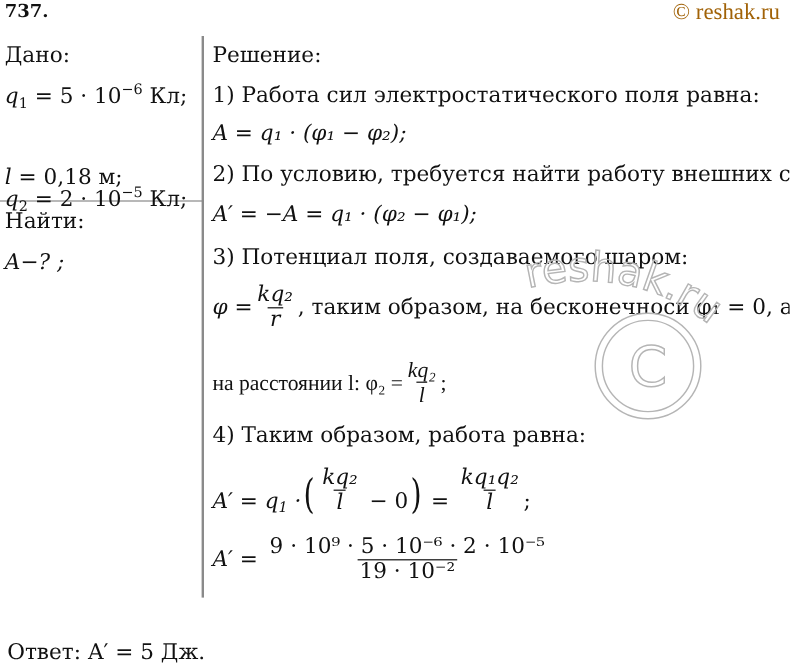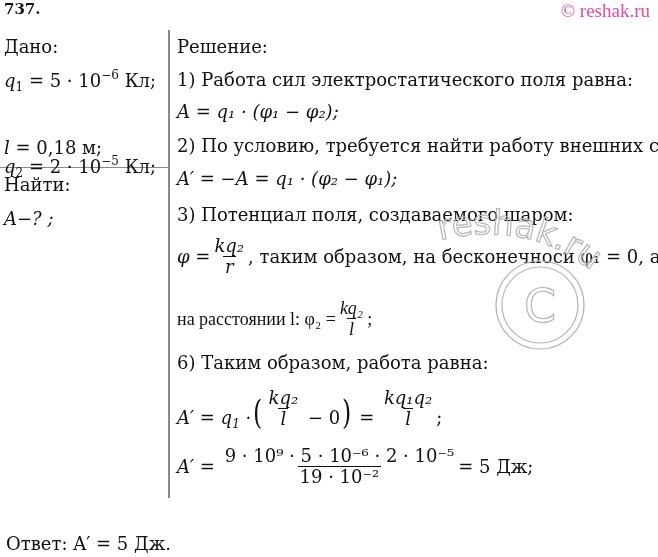--- a/index.html
+++ b/index.html
@@ -4,21 +4,21 @@
   <style>
     html, body { margin: 0; padding: 0; background: #ffffff; }
     body {
       width: 658px; height: 557px; position: relative; overflow: hidden;
       font-family: "DejaVu Serif", "Liberation Serif", serif;
       color: #111111;
     }
     .abs { position: absolute; white-space: nowrap; }
     .txt { font-size: 18px; line-height: 22px; }
     .num-title { left: 4px; top: 0px; font-size: 15px; font-weight: bold; }
-    .copyright { right: 8px; top: 0px; font-family: "Liberation Serif", serif; font-size: 19px; color: #ec4899; }
+    .copyright { right: 8px; top: 0px; font-family: "Liberation Serif", serif; font-size: 19px; color: #a16207; }
     .vline { position: absolute; left: 168px; top: 30px; width: 2px; height: 468px; background: #8a8a8a; }
     .hline { position: absolute; left: 0px; top: 167px; width: 169px; height: 1px; background: #8a8a8a; }
     i, .it { font-style: italic; }
     sub { font-size: 12px; vertical-align: -4px; line-height: 0; }
     sup { font-size: 12px; vertical-align: 8px; line-height: 0; }
     .frac { display: inline-flex; flex-direction: column; align-items: center; vertical-align: middle; margin: 0 2px; }
     .frac .n { padding: 0 2px; line-height: 20px; }
     .frac .d { border-top: 1.5px solid #111; padding: 0 2px; line-height: 20px; }
     .paren { font-size: 34px; font-weight: 200; vertical-align: middle; line-height: 1; display: inline-block; transform: scaleX(0.7); }
     .watermark { position: absolute; left: 430px; top: 200px; width: 230px; height: 160px; pointer-events: none; }
@@ -68,21 +68,21 @@
 
 <div class="abs txt" style="left:177px; top:298px; display:flex; align-items:center;font-family:Liberation Serif, serif;">
   <span>на расстоянии l: φ₂ =</span>
   <span class="frac">
     <span class="n it">kq₂</span>
     <span class="d it">l</span>
   </span>
   <span>;</span>
 </div>
 
-<div class="abs txt" style="left:177px; top:352px;">6) Таким образом, работа равна:</div>
+<div class="abs txt" style="left:177px; top:352px;">4) Таким образом, работа равна:</div>
 
 <div class="abs txt" style="left:177px; top:388px; display:flex; align-items:flex-end;">
   <span class="it">A′ = q<sub>1</sub> · </span>
   <span class="paren">(</span>
   <span class="frac">
       <span class="n it">kq₂</span>
       <span class="d it">l</span>
     </span>
   <span>&nbsp;− 0</span>
   <span class="paren">)</span>
@@ -93,21 +93,20 @@
     </span>
   <span>;</span>
 </div>
 
 <div class="abs txt" style="left:177px; top:446px; display:flex; align-items:center;">
   <span class="it">A′ =&nbsp;</span>
   <span class="frac">
     <span class="n">9 · 10⁹ · 5 · 10⁻⁶ · 2 · 10⁻⁵</span>
     <span class="d">19 · 10⁻²</span>
   </span>
-  <span>= 5 Дж;</span>
 </div>
 
 <div class="abs txt" style="left:6px; top:533px;">Ответ: A′ = 5 Дж.</div>
 
 <svg class="watermark" viewBox="0 0 230 160">
   <defs>
     <path id="arc" d="M 10 40 Q 140 10 215 135" fill="none"></path>
   </defs>
   <text font-family="DejaVu Sans, sans-serif" font-size="34" fill="none" stroke="#b5b5b5" stroke-width="1.2">
     <textPath href="#arc">reshak.ru</textPath>

